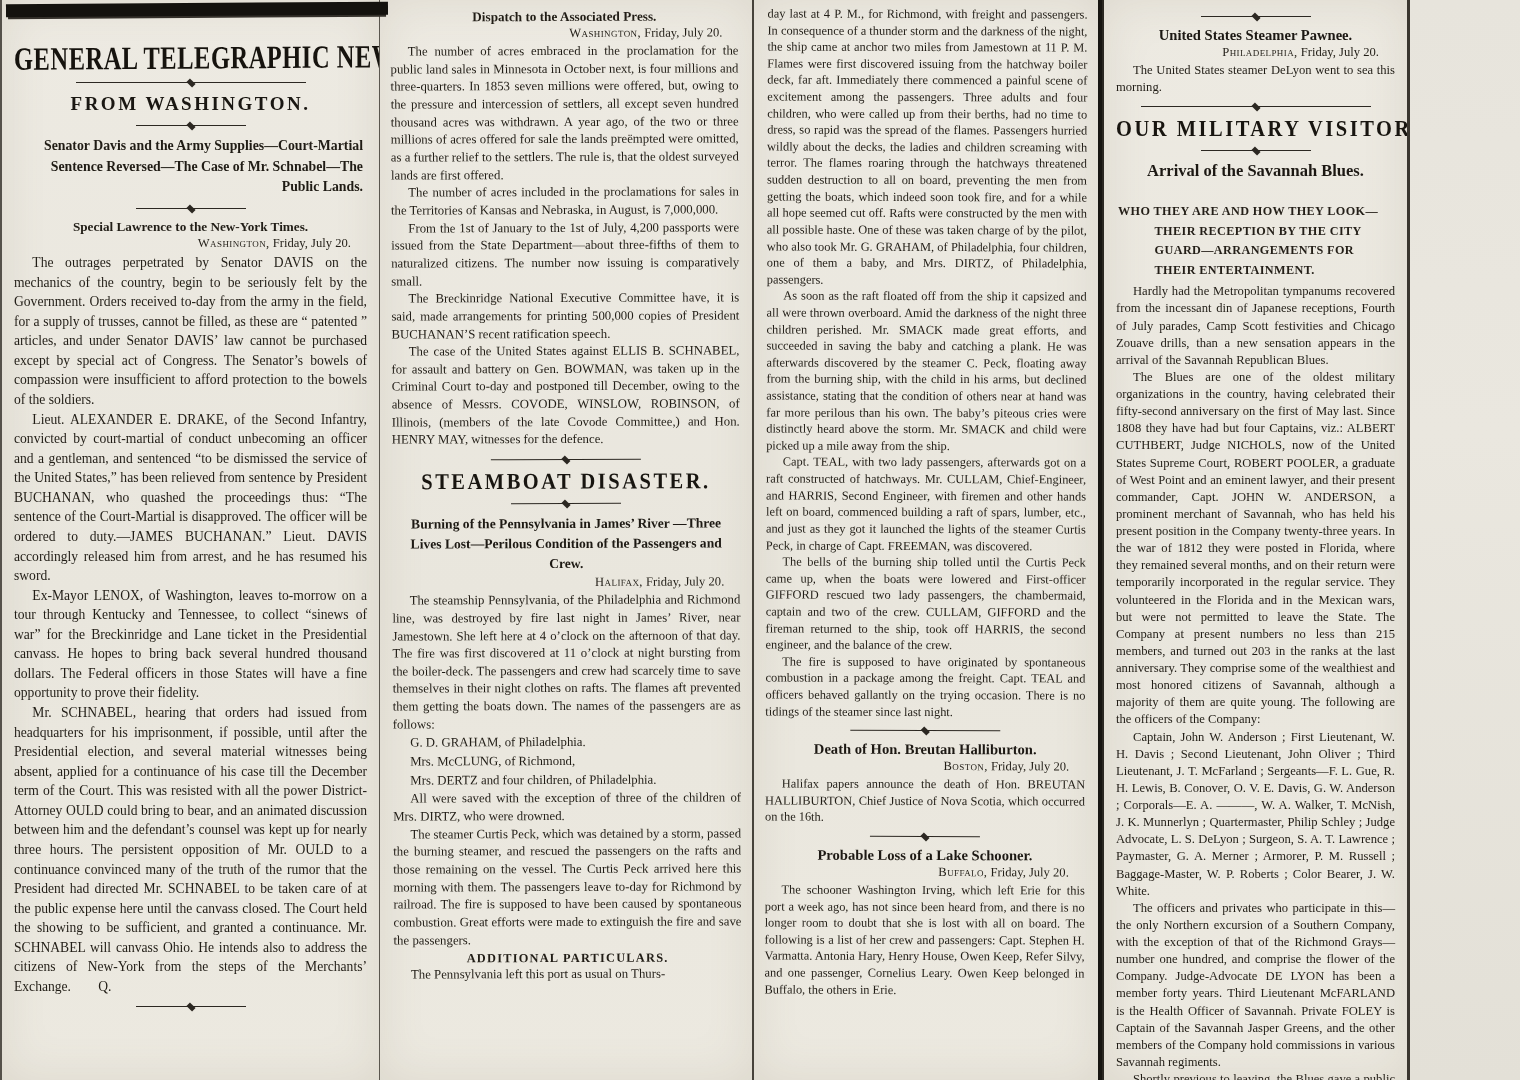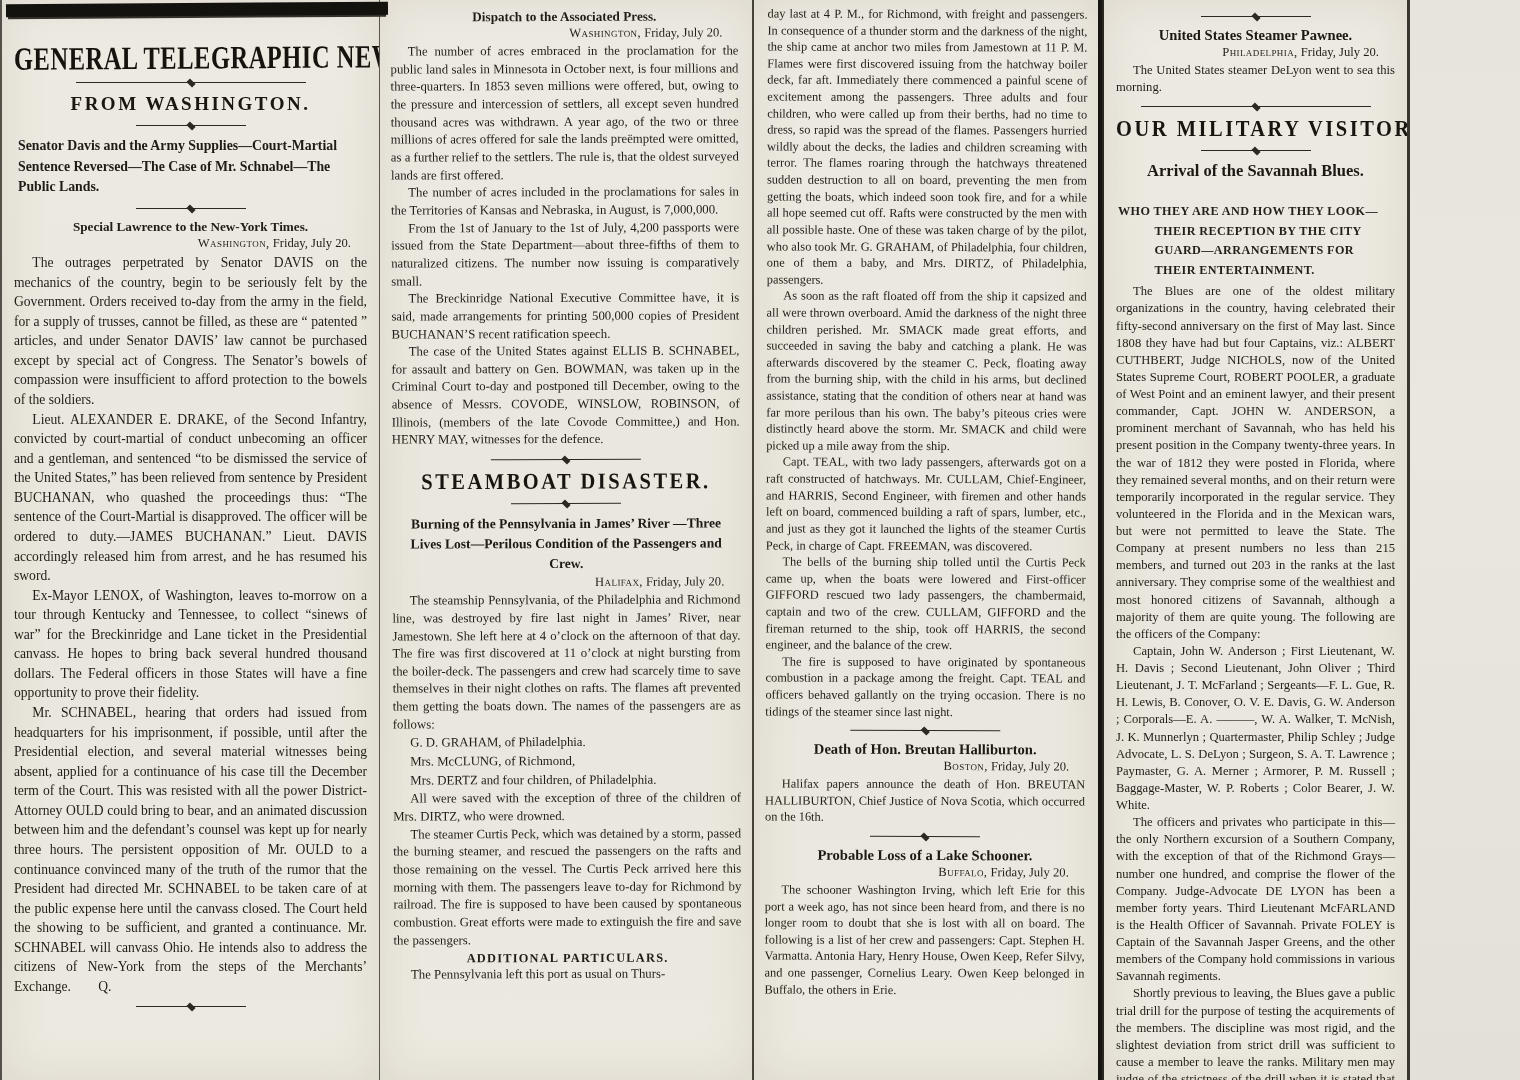--- a/index.html
+++ b/index.html
@@ -46,21 +46,21 @@
   .sec-head{
     text-align:center;font-weight:bold;color:#1a1712;
     font-size:19px;letter-spacing:2.5px;margin:2px 0;white-space:nowrap;
   }
   .big-head{
     text-align:center;font-weight:bold;color:#181510;
     font-size:20.5px;letter-spacing:2.5px;margin:3px 0 1px;white-space:nowrap;
     transform:scaleY(1.1);
   }
   .summary{
-    font-weight:bold;font-size:13.8px;line-height:1.5;text-align:left;
+    font-weight:bold;font-size:13.8px;line-height:1.5;text-align:right;
     margin:2px 4px 2px;color:#201c15;
   }
   .credit{text-align:center;font-weight:bold;font-size:13.2px;margin:3px 0 0;}
   .dateline{text-align:right;padding-right:16px;font-size:12.6px;margin:1px 0 2px;}
   .dl-city{font-variant:small-caps;letter-spacing:.4px;}
   .para{margin:0;text-indent:1.35em;text-align:justify;}
   .col1 .para{font-size:13.6px;line-height:1.44;}
   .col2 .para,.col2 .plist{font-size:12.8px;line-height:1.38;}
   .col3 .para{font-size:12.4px;line-height:1.34;}
   .col4 .para{font-size:12.6px;line-height:1.36;}
@@ -150,18 +150,19 @@
   <div class="col col4">
     <div class="divider thin"></div>
     <h3 class="minor-head">United States Steamer Pawnee.</h3>
     <div class="dateline"><span class="dl-city">Philadelphia,</span><span> Friday, July 20.</span></div>
     <p class="para">The United States steamer DeLyon went to sea this morning.</p>
     <div class="divider wide"></div>
     <h2 class="big-head">OUR MILITARY VISITORS.</h2>
     <div class="divider thin"></div>
     <h3 class="minor-head" style="font-size:16.5px;">Arrival of the Savannah Blues.</h3>
     <div class="deck">WHO THEY ARE AND HOW THEY LOOK—THEIR RECEPTION BY THE CITY GUARD—ARRANGEMENTS FOR THEIR ENTERTAINMENT.</div>
+    <p class="para">Hardly had the Metropolitan tympanums recovered from the incessant din of Japanese receptions, Fourth of July parades, Camp Scott festivities and Chicago Zouave drills, than a new sensation appears in the arrival of the Savannah Republican Blues.</p>
     <p class="para">The Blues are one of the oldest military organizations in the country, having celebrated their fifty-second anniversary on the first of May last. Since 1808 they have had but four Captains, viz.: ALBERT CUTHBERT, Judge NICHOLS, now of the United States Supreme Court, ROBERT POOLER, a graduate of West Point and an eminent lawyer, and their present commander, Capt. JOHN W. ANDERSON, a prominent merchant of Savannah, who has held his present position in the Company twenty-three years. In the war of 1812 they were posted in Florida, where they remained several months, and on their return were temporarily incorporated in the regular service. They volunteered in the Florida and in the Mexican wars, but were not permitted to leave the State. The Company at present numbers no less than 215 members, and turned out 203 in the ranks at the last anniversary. They comprise some of the wealthiest and most honored citizens of Savannah, although a majority of them are quite young. The following are the officers of the Company:</p>
     <p class="para">Captain, John W. Anderson ; First Lieutenant, W. H. Davis ; Second Lieutenant, John Oliver ; Third Lieutenant, J. T. McFarland ; Sergeants—F. L. Gue, R. H. Lewis, B. Conover, O. V. E. Davis, G. W. Anderson ; Corporals—E. A. ———, W. A. Walker, T. McNish, J. K. Munnerlyn ; Quartermaster, Philip Schley ; Judge Advocate, L. S. DeLyon ; Surgeon, S. A. T. Lawrence ; Paymaster, G. A. Merner ; Armorer, P. M. Russell ; Baggage-Master, W. P. Roberts ; Color Bearer, J. W. White.</p>
     <p class="para">The officers and privates who participate in this—the only Northern excursion of a Southern Company, with the exception of that of the Richmond Grays—number one hundred, and comprise the flower of the Company. Judge-Advocate DE LYON has been a member forty years. Third Lieutenant McFARLAND is the Health Officer of Savannah. Private FOLEY is Captain of the Savannah Jasper Greens, and the other members of the Company hold commissions in various Savannah regiments.</p>
     <p class="para">Shortly previous to leaving, the Blues gave a public trial drill for the purpose of testing the acquirements of the members. The discipline was most rigid, and the slightest deviation from strict drill was sufficient to cause a member to leave the ranks. Military men may judge of the strictness of the drill when it is stated that men were ordered to “fall out” for sim-</p>
   </div>
 </div>
 
 </body></html>

